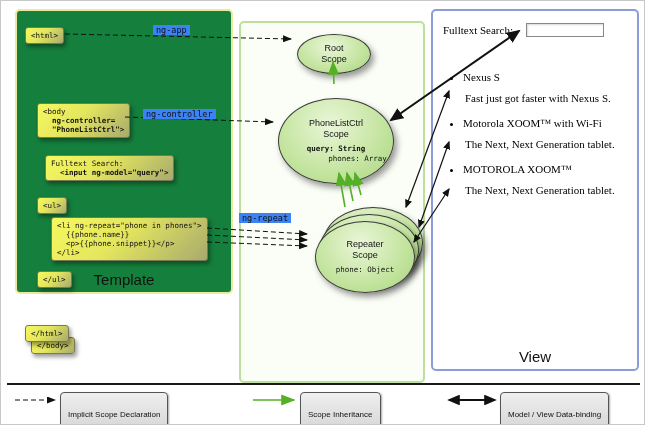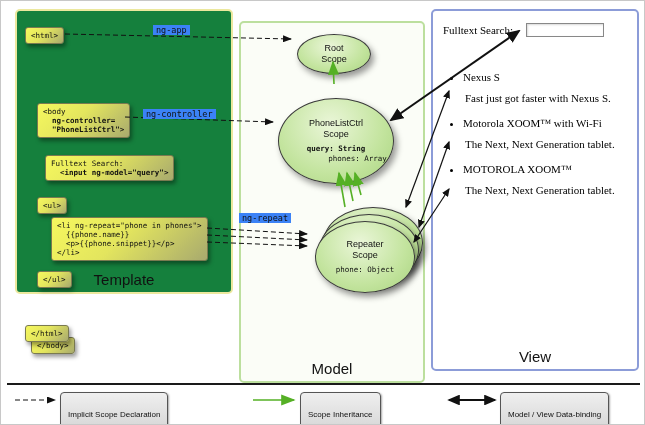--- a/index.html
+++ b/index.html
@@ -87,21 +87,20 @@
       <div class="eprops" style="margin-top:0;padding-left:43px;">phones: Array</div>
     </div>
 
     <div class="ellipse" style="left:82px;top:184px;width:100px;height:72px;"></div>
     <div class="ellipse" style="left:78px;top:191px;width:100px;height:72px;"></div>
     <div class="ellipse" style="left:74px;top:198px;width:100px;height:72px;">
       <div>Repeater</div>
       <div>Scope</div>
       <div class="eprops">phone: Object</div>
     </div>
-    <div class="panel-label">Model</div>
   </div>
 
   <div id="view-panel" class="panel">
     <div id="view-search-label" class="view-text">Fulltext Search:</div>
     <input id="view-search-input" type="text" value="" style="">
     <ul id="view-items" class="view-text">
       <li>
         <div class="vname">Nexus S</div>
         <div class="vsnippet">Fast just got faster with Nexus S.</div>
       </li>

